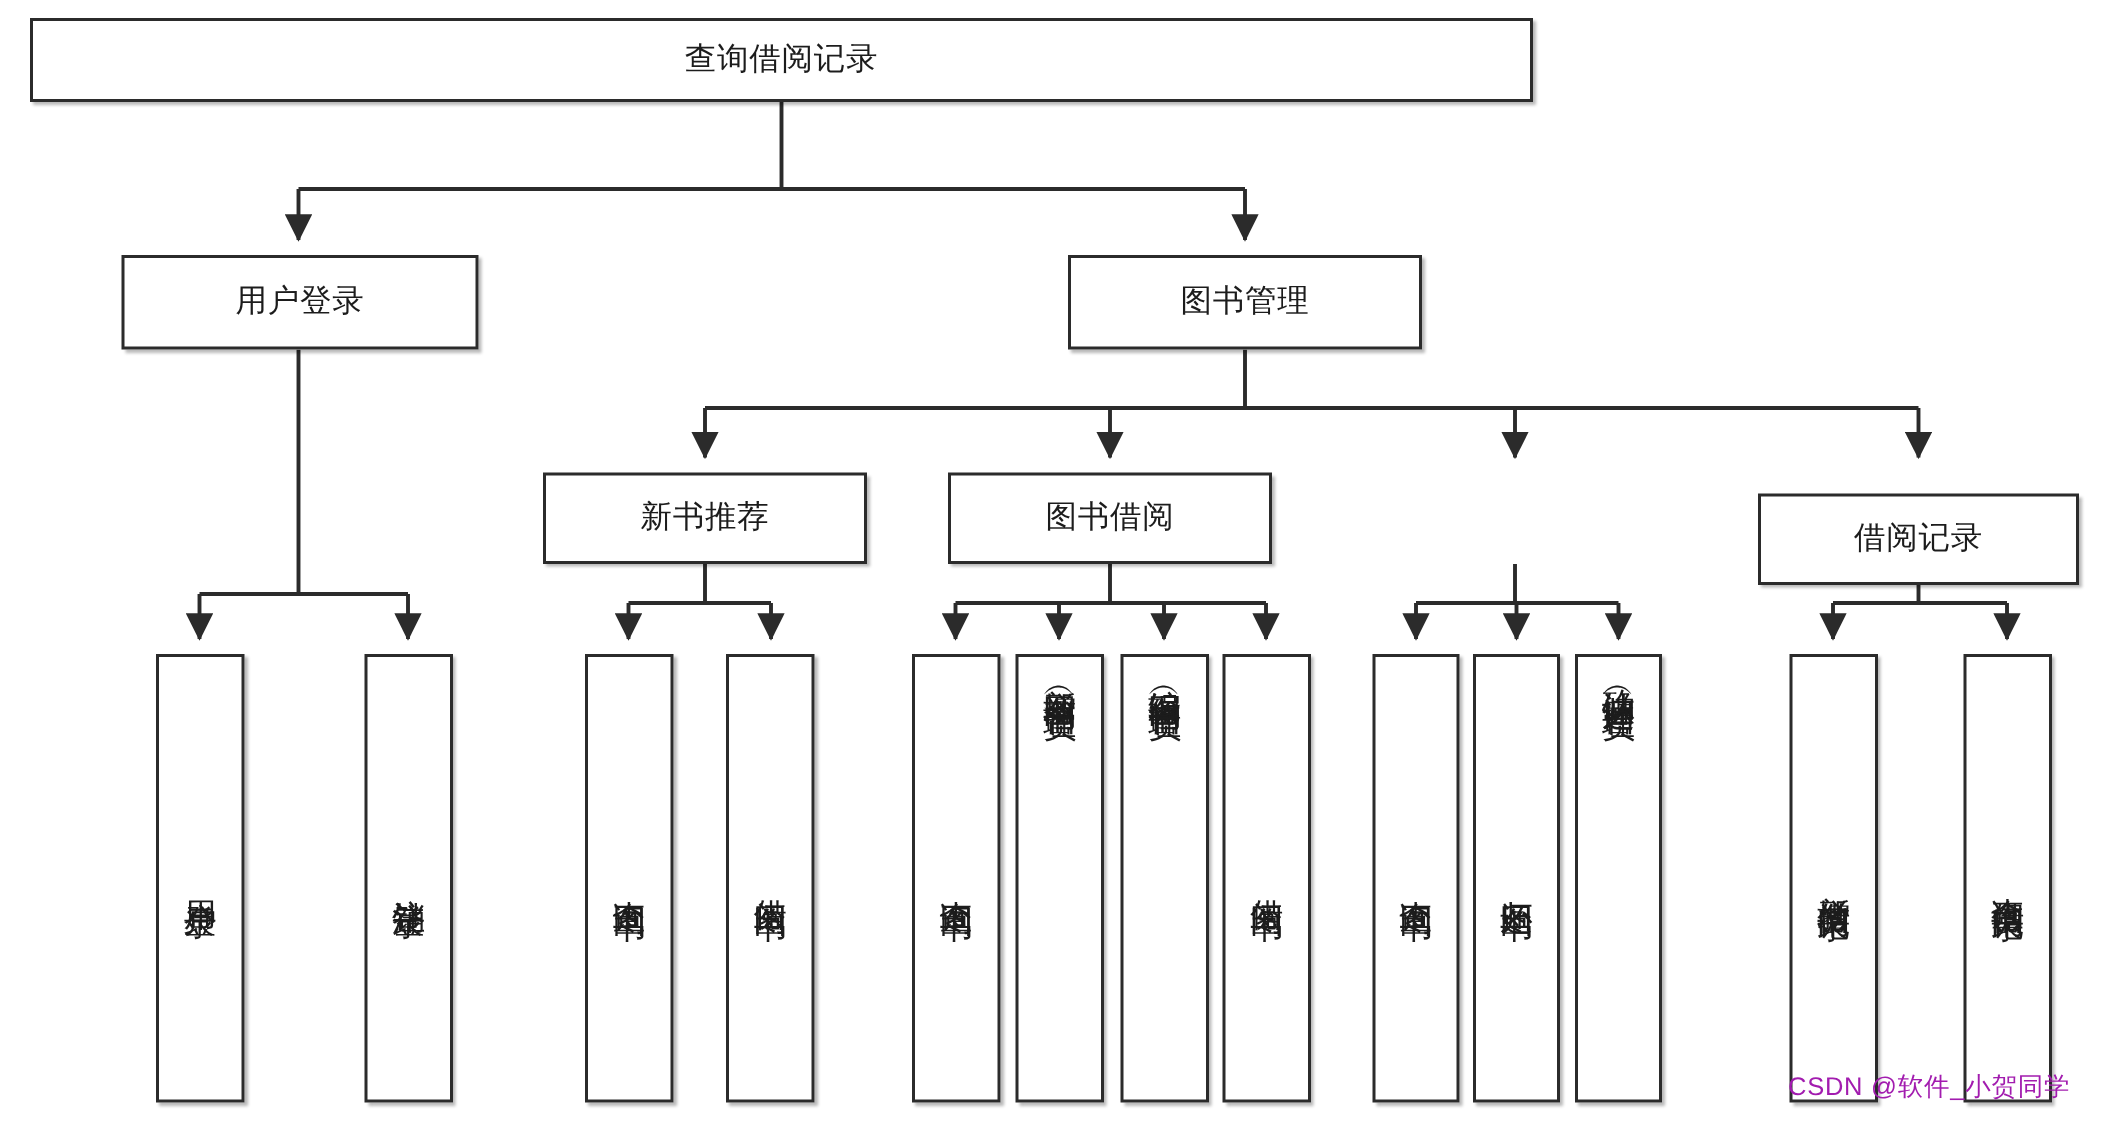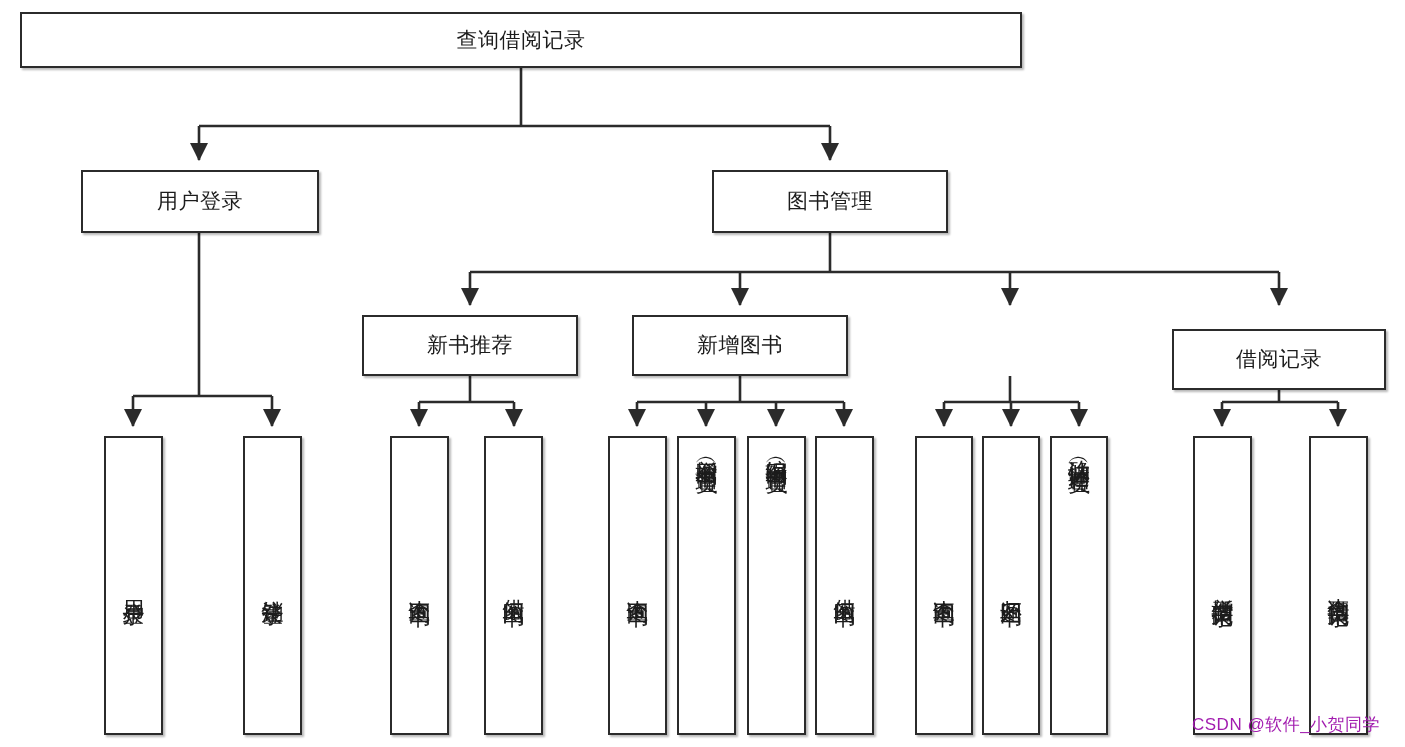--- a/index.html
+++ b/index.html
@@ -135,21 +135,21 @@
 
   <div class="node" style="left:362px; top:315px; width:216px; height:61px;">
     <span class="label">新书推荐</span>
   </div>
 
   <div class="node" style="left:712px; top:170px; width:236px; height:63px;">
     <span class="label">图书管理</span>
   </div>
 
   <div class="node" style="left:632px; top:315px; width:216px; height:61px;">
-    <span class="label">新增图书</span>
+    <span class="label">图书借阅</span>
   </div>
 
 
   <div class="node" style="left:1172px; top:315px; width:214px; height:61px;margin-top:14px;">
     <span class="label">借阅记录</span>
   </div>
 
   <div class="node vertical centered" style="left:104px; top:436px; width:59px; height:299px;">
     <span class="label">用户登录</span>
   </div>

